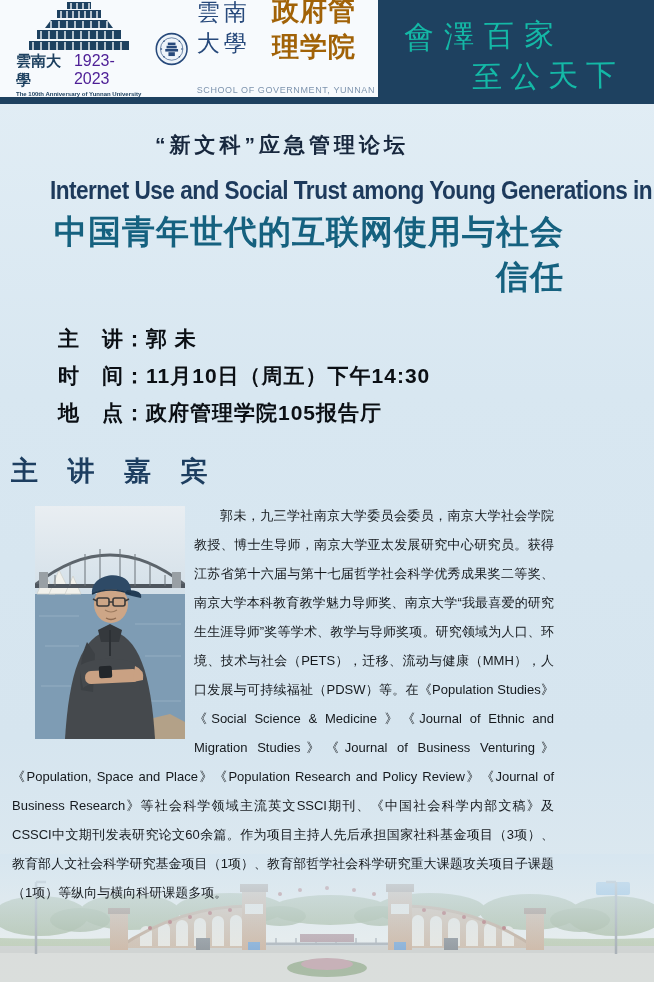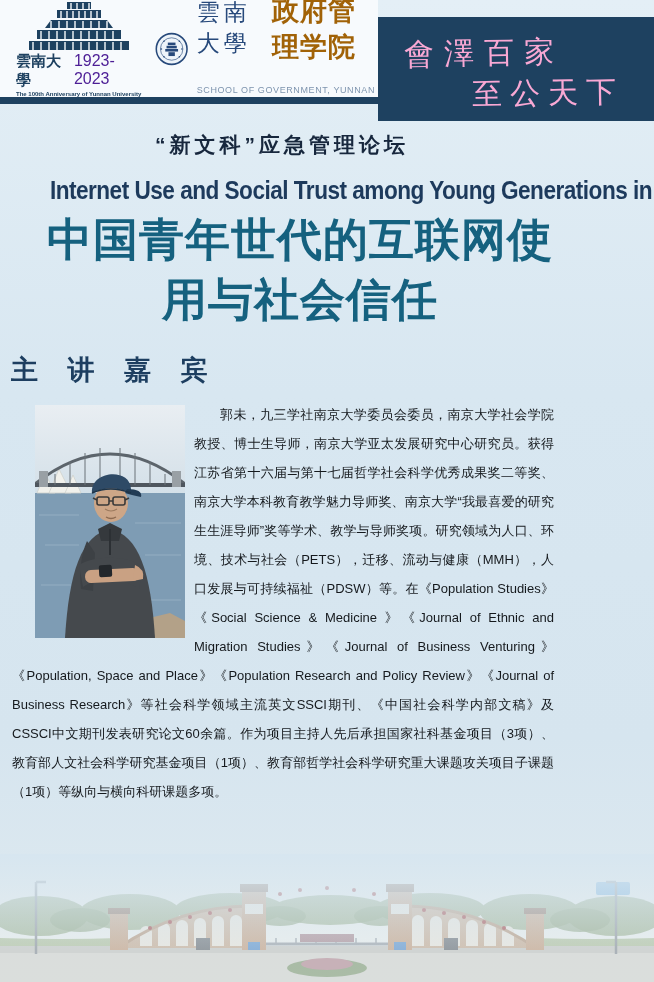--- a/index.html
+++ b/index.html
@@ -6,43 +6,43 @@
   .poster{
     position:relative;width:654px;height:982px;margin:0 auto;overflow:hidden;
     background:linear-gradient(180deg,#e4eff6 0%,#d8e7f1 40%,#d6e5ef 75%,#dfeaf0 100%);
     font-family:"Liberation Sans","DejaVu Sans",sans-serif;
   }
   
   .header{position:absolute;top:0;left:0;width:654px;height:104px;z-index:3;}
   .header-left{position:absolute;top:0;left:0;width:378px;height:97px;background:#f7fafd;
     display:flex;align-items:center;}
   .header-bar{position:absolute;top:97px;left:0;width:378px;height:7px;background:#1e4160;}
-  .motto-block{position:absolute;top:17px;right:0;width:276px;height:104px;background:#1e4160;
-    color:#f9a8d4;font-family:"DejaVu Serif","Liberation Serif",serif;}
+  .motto-block{position:absolute;top:0;right:0;width:276px;height:104px;background:#1e4160;
+    color:#14b8a6;font-family:"DejaVu Serif","Liberation Serif",serif;}
   .motto-l1{position:absolute;top:16px;left:26px;font-size:30px;letter-spacing:10px;transform:rotate(-1deg);}
   .motto-l2{position:absolute;top:56px;left:94px;font-size:30px;letter-spacing:8px;transform:rotate(-1deg);}
   .centennial{display:flex;flex-direction:column;align-items:center;margin-left:16px;width:128px;}
   .centennial .name-row{display:flex;align-items:baseline;gap:5px;margin-top:2px;}
   .centennial .cn{font-size:15px;font-weight:bold;color:#1e4160;font-family:"DejaVu Serif",serif;}
   .centennial .yrs{font-size:16px;font-weight:normal;color:#4c1d95;}
   .centennial .tag{font-size:6px;font-weight:bold;color:#1e4160;white-space:nowrap;margin-top:1px;}
   .school{display:flex;align-items:center;margin-left:14px;}
   .school .texts{margin-left:8px;}
   .school .row1{display:flex;align-items:baseline;gap:7px;}
   .school .calli{font-size:23px;color:#27497b;font-family:"DejaVu Serif",serif;letter-spacing:4px;}
   .school .bold{font-size:27px;font-weight:800;color:#a16207;letter-spacing:1px;}
   .school .en{font-size:9px;color:#7e94ae;letter-spacing:.6px;margin-top:20px;}
   
   .content{position:absolute;top:104px;left:0;width:564px;z-index:2;}
   .forum-title{margin-top:27px;text-align:center;font-size:21px;font-weight:600;
     letter-spacing:4px;color:#17273d;}
   .en-title{margin-top:16px;text-align:center;white-space:nowrap;}
   .en-title .inner{display:inline-block;transform:scaleX(.87);transform-origin:50% 50%;
     font-size:26px;font-weight:bold;color:#1d3a5c;letter-spacing:-.6px;}
-  .cn-title{margin-top:4px;text-align:center;font-size:45px;font-weight:800;
+  .cn-title{margin-top:4px;text-align:right;font-size:33px;font-weight:800;
     color:#15617f;letter-spacing:1px;padding-left:36px;}
   .lang-note{margin-top:8px;text-align:center;font-size:21px;font-weight:bold;
     color:#1c3a59;letter-spacing:2px;}
   .details{margin:20px 0 0 58px;}
   .details .row{font-size:21px;font-weight:bold;color:#0b0f14;line-height:37px;letter-spacing:1px;}
   .details .lab{display:inline-block;}
   .section-heading{margin-top:22px;font-size:27px;font-weight:800;
     color:#1d3e60;letter-spacing:11px;text-indent:11px;}
   .bio-wrap{margin:12px 10px 0 12px;}
   .photo{float:left;width:150px;height:233px;margin:5px 9px 2px 23px;}
@@ -124,20 +124,31 @@
 
     <div class="forum-title">“新文科”应急管理论坛</div>
 
     <div class="en-title">
       <span class="inner">Internet Use and Social Trust among Young Generations in China</span>
     </div>
 
     <div class="cn-title">中国青年世代的互联网使用与社会信任</div>
 
 
+    <div class="details">
+      <div class="row">
+        <span class="lab">主　讲：</span><span>郭 未</span>
+      </div>
+      <div class="row">
+        <span class="lab">时　间：</span><span>11月10日（周五）下午14:30</span>
+      </div>
+      <div class="row">
+        <span class="lab">地　点：</span><span>政府管理学院105报告厅</span>
+      </div>
+    </div>
 
     <div class="section-heading">主 讲 嘉 宾</div>
 
     <div class="bio-wrap">
       <svg class="photo" viewBox="0 0 150 233">
         <defs>
           <linearGradient id="skyg" x1="0" y1="0" x2="0" y2="1">
             <stop offset="0" stop-color="#e9eef2"></stop>
               <stop offset="1" stop-color="#d2dfe8"></stop>
           </linearGradient>

